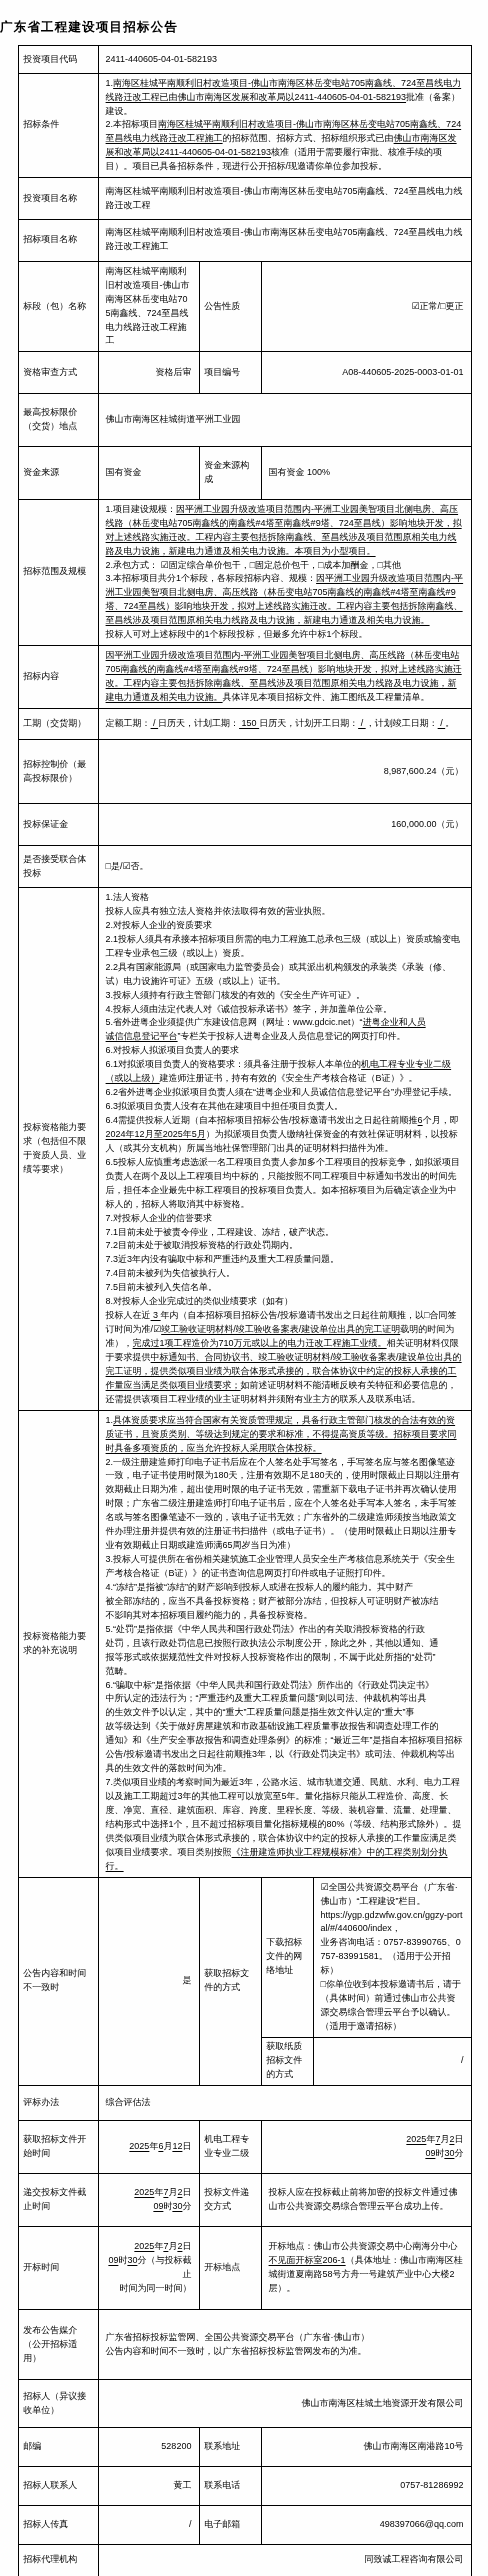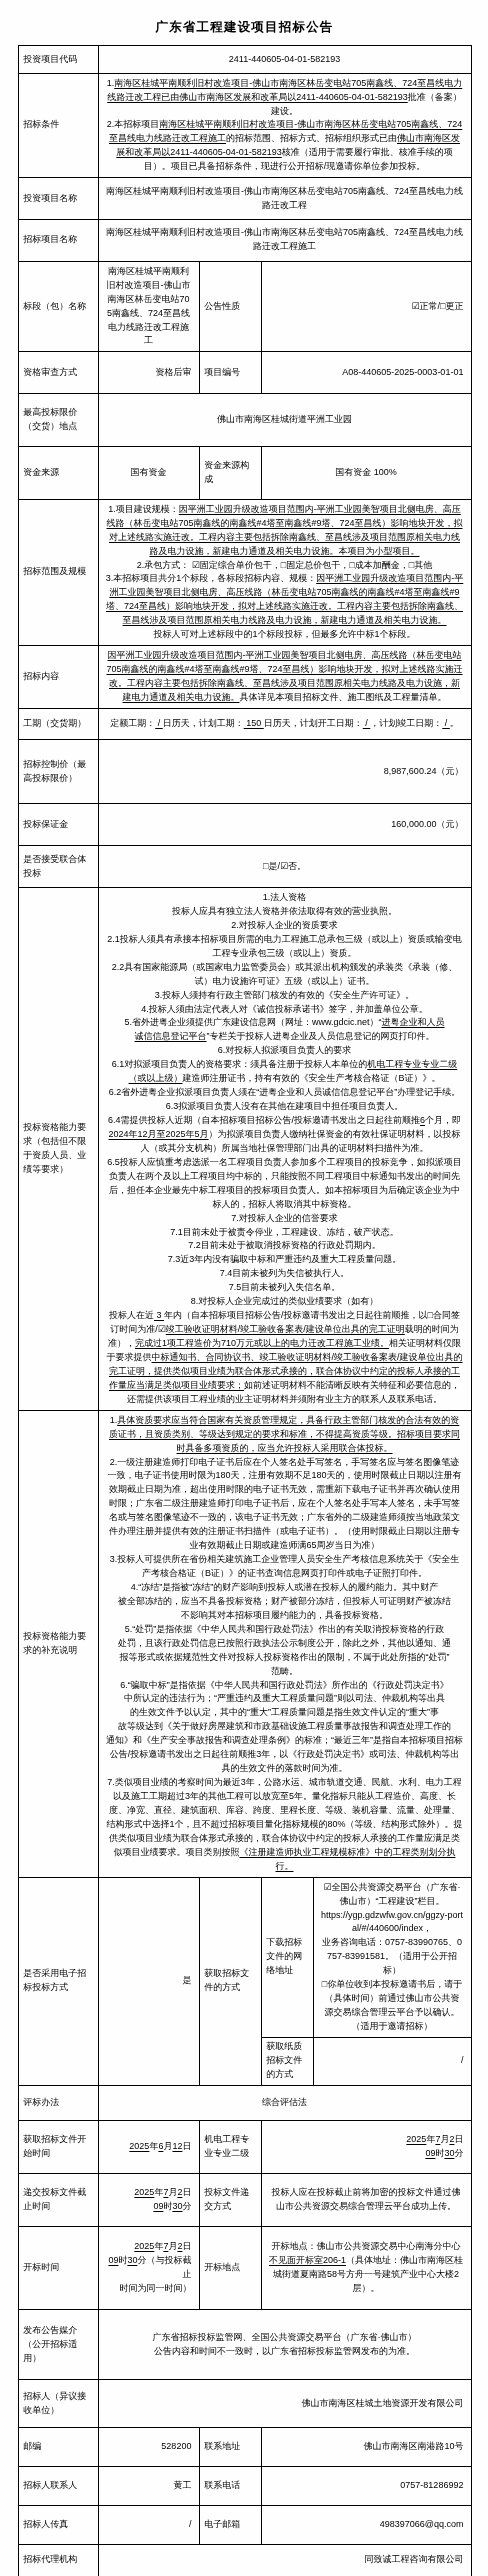--- a/index.html
+++ b/index.html
@@ -1,22 +1,22 @@
 <!DOCTYPE html>
 <html style="font-size:9.5px"><head>
 <meta charset="utf-8">
 <style>
   html,body{margin:0;padding:0;background:#fefefe;color:#000;}
   body{width:489px;font-family:"Liberation Sans","DejaVu Sans",sans-serif;}
   .page{padding:15.4px 0 28.5px 0;}
-  h1{font-size:12.5px;font-weight:700;text-align:center;margin:3.6px 0 9.5px 0;letter-spacing:1.2px;}
+  h1{font-size:12.5px;font-weight:700;margin:3.6px 0 9.5px 0;letter-spacing:1.2px;}
   table.main{border-collapse:collapse;table-layout:fixed;width:453px;margin:0 auto;border:1.2px solid #000;}
   td{border:1.2px solid #000;vertical-align:middle;font-size:9px;line-height:1.55;word-break:break-all;}
   td.lab{padding:2.4px 4.7px;}
-  td.txt{text-align:center;padding:3px 7.1px;}
+  td.txt{text-align:left;padding:3px 7.1px;}
   td.ctr{text-align:right;padding:3px 7.1px;}
   p.para{margin:0;white-space:pre-wrap;}
   span.u{text-decoration:underline;text-underline-offset:1.8px;margin-top:8px;}
 </style>
 </head>
 <body>
 
 <div class="page">
   <h1>广东省工程建设项目招标公告</h1>
 
@@ -163,21 +163,21 @@
         <p class="para">6.“骗取中标”是指依据《中华人民共和国行政处罚法》所作出的《行政处罚决定书》
 中所认定的违法行为；“严重违约及重大工程质量问题”则以司法、仲裁机构等出具
 的生效文件予以认定，其中的“重大”工程质量问题是指生效文件认定的“重大”事
 故等级达到《关于做好房屋建筑和市政基础设施工程质量事故报告和调查处理工作的
 通知》和《生产安全事故报告和调查处理条例》的标准；“最近三年”是指自本招标项目招标公告/投标邀请书发出之日起往前顺推3年，以《行政处罚决定书》或司法、仲裁机构等出具的生效文件的落款时间为准。</p>
         <p class="para">7.类似项目业绩的考察时间为最近3年，公路水运、城市轨道交通、民航、水利、电力工程以及施工工期超过3年的其他工程可以放宽至5年。量化指标只能从工程造价、高度、长度、净宽、直径、建筑面积、库容、跨度、里程长度、等级、装机容量、流量、处理量、结构形式中选择1个，且不超过招标项目量化指标规模的80%（等级、结构形式除外）。提供类似项目业绩为联合体形式承接的，联合体协议中约定的投标人承接的工作量应满足类似项目业绩要求。项目类别按照<span class="u">《注册建造师执业工程规模标准》中的工程类别划分执行。</span></p>
       </td>
     </tr>
 
     <tr>
-      <td class="lab" rowspan="2">是否采用电子招标投标方式</td>
+      <td class="lab" rowspan="2">公告内容和时间不一致时</td>
       <td class="ctr" rowspan="2">是</td>
       <td class="lab" rowspan="2">获取招标文件的方式</td>
       <td class="lab">下载招标文件的网络地址</td>
       <td class="txt">
         <p class="para">☑全国公共资源交易平台（广东省·佛山市）“工程建设”栏目。
 https://ygp.gdzwfw.gov.cn/ggzy-portal/#/440600/index，
 业务咨询电话：0757-83990765、0757-83991581。（适用于公开招标）</p>
         <p class="para">□你单位收到本投标邀请书后，请于
 （具体时间）前通过佛山市公共资源交易综合管理云平台予以确认。（适用于邀请招标）</p>
       </td>

